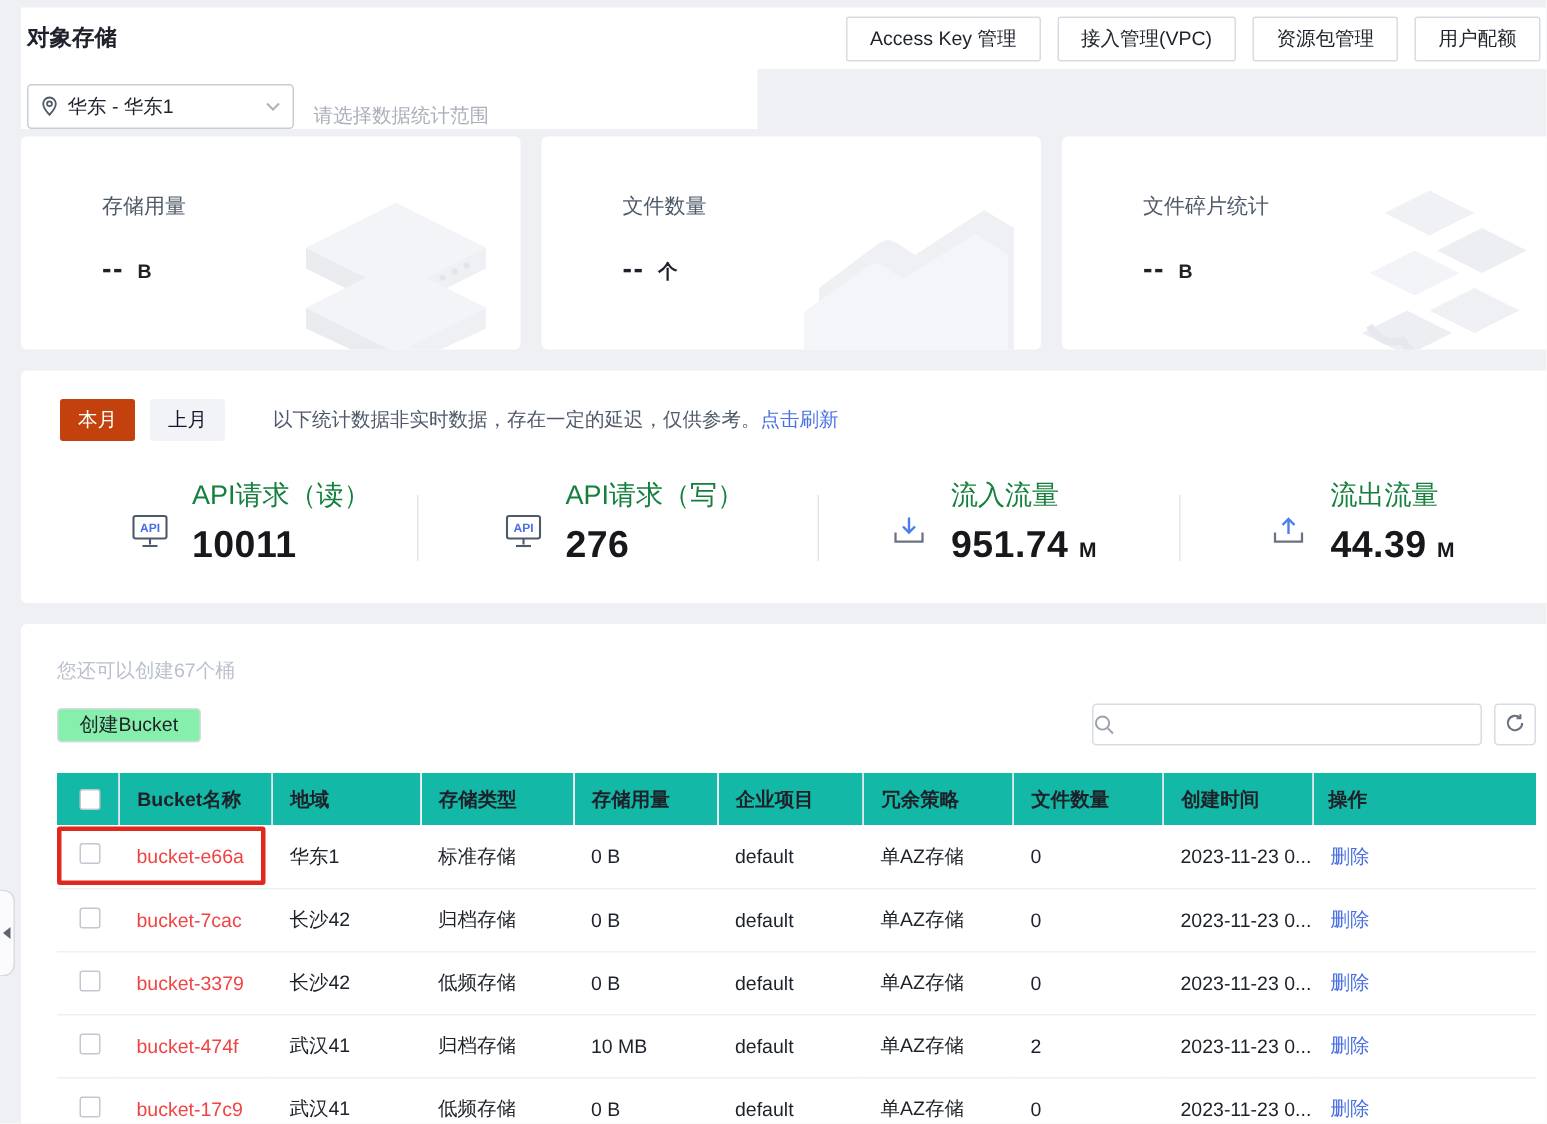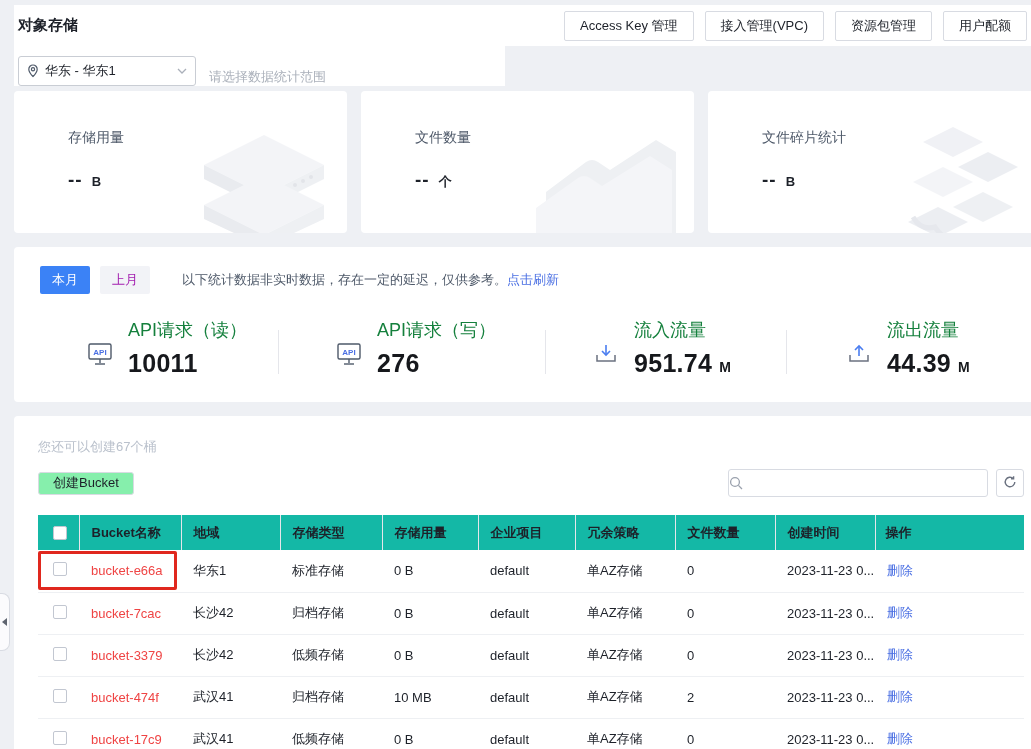--- a/index.html
+++ b/index.html
@@ -32,23 +32,23 @@
   .card{ background:#fff; border-radius:4px; position:relative; overflow:hidden; padding:38px 0 0 54px; }
   .card .label{ font-size:14px; color:#4e5969; }
   .card .value-row{ margin-top:22px; display:flex; align-items:baseline; }
   .card .value{ font-size:19px; font-weight:700; color:#1d2129; letter-spacing:1px; }
   .card .unit{ font-size:13px; font-weight:600; color:#1d2129; margin-left:9px; }
   .card svg.illus{ position:absolute; right:18px; bottom:-14px; }
   
   .stats-panel{ margin:14px -10px 0 14px; height:155px; background:#fff; border-radius:4px; padding:19px 0 0 26px; }
   .tabs-row{ display:flex; align-items:center; }
   .tab{ min-width:48px; height:28px; border-radius:2px; display:flex; align-items:center; justify-content:center;
-        font-size:13px; color:#a21caf; background:#f2f3f7; cursor:pointer; padding:0 12px; }
+        font-size:13px; color:#0f172a; background:#f2f3f7; cursor:pointer; padding:0 12px; }
   .tab + .tab{ margin-left:10px; }
-  .tab.active{ background:#3b82f6; color:#fff; }
+  .tab.active{ background:#c2410c; color:#fff; }
   .notice{ margin-left:32px; color:#4e5969; font-size:13px; }
   .notice a{ color:#4a6fe3; text-decoration:none; cursor:pointer; }
   .metrics-row{ display:grid; grid-template-columns:239px 267px 241px auto; margin-top:24px; }
   .metric{ display:flex; position:relative; }
   .metric:nth-child(1){ padding-left:46px; }
   .metric:nth-child(2){ padding-left:56px; }
   .metric:nth-child(3){ padding-left:46px; }
   .metric:nth-child(4){ padding-left:58px; }
   .metric:not(:last-child)::after{
     content:""; position:absolute; right:0; top:12px; height:44px; width:1px; background:#e5e6eb;

